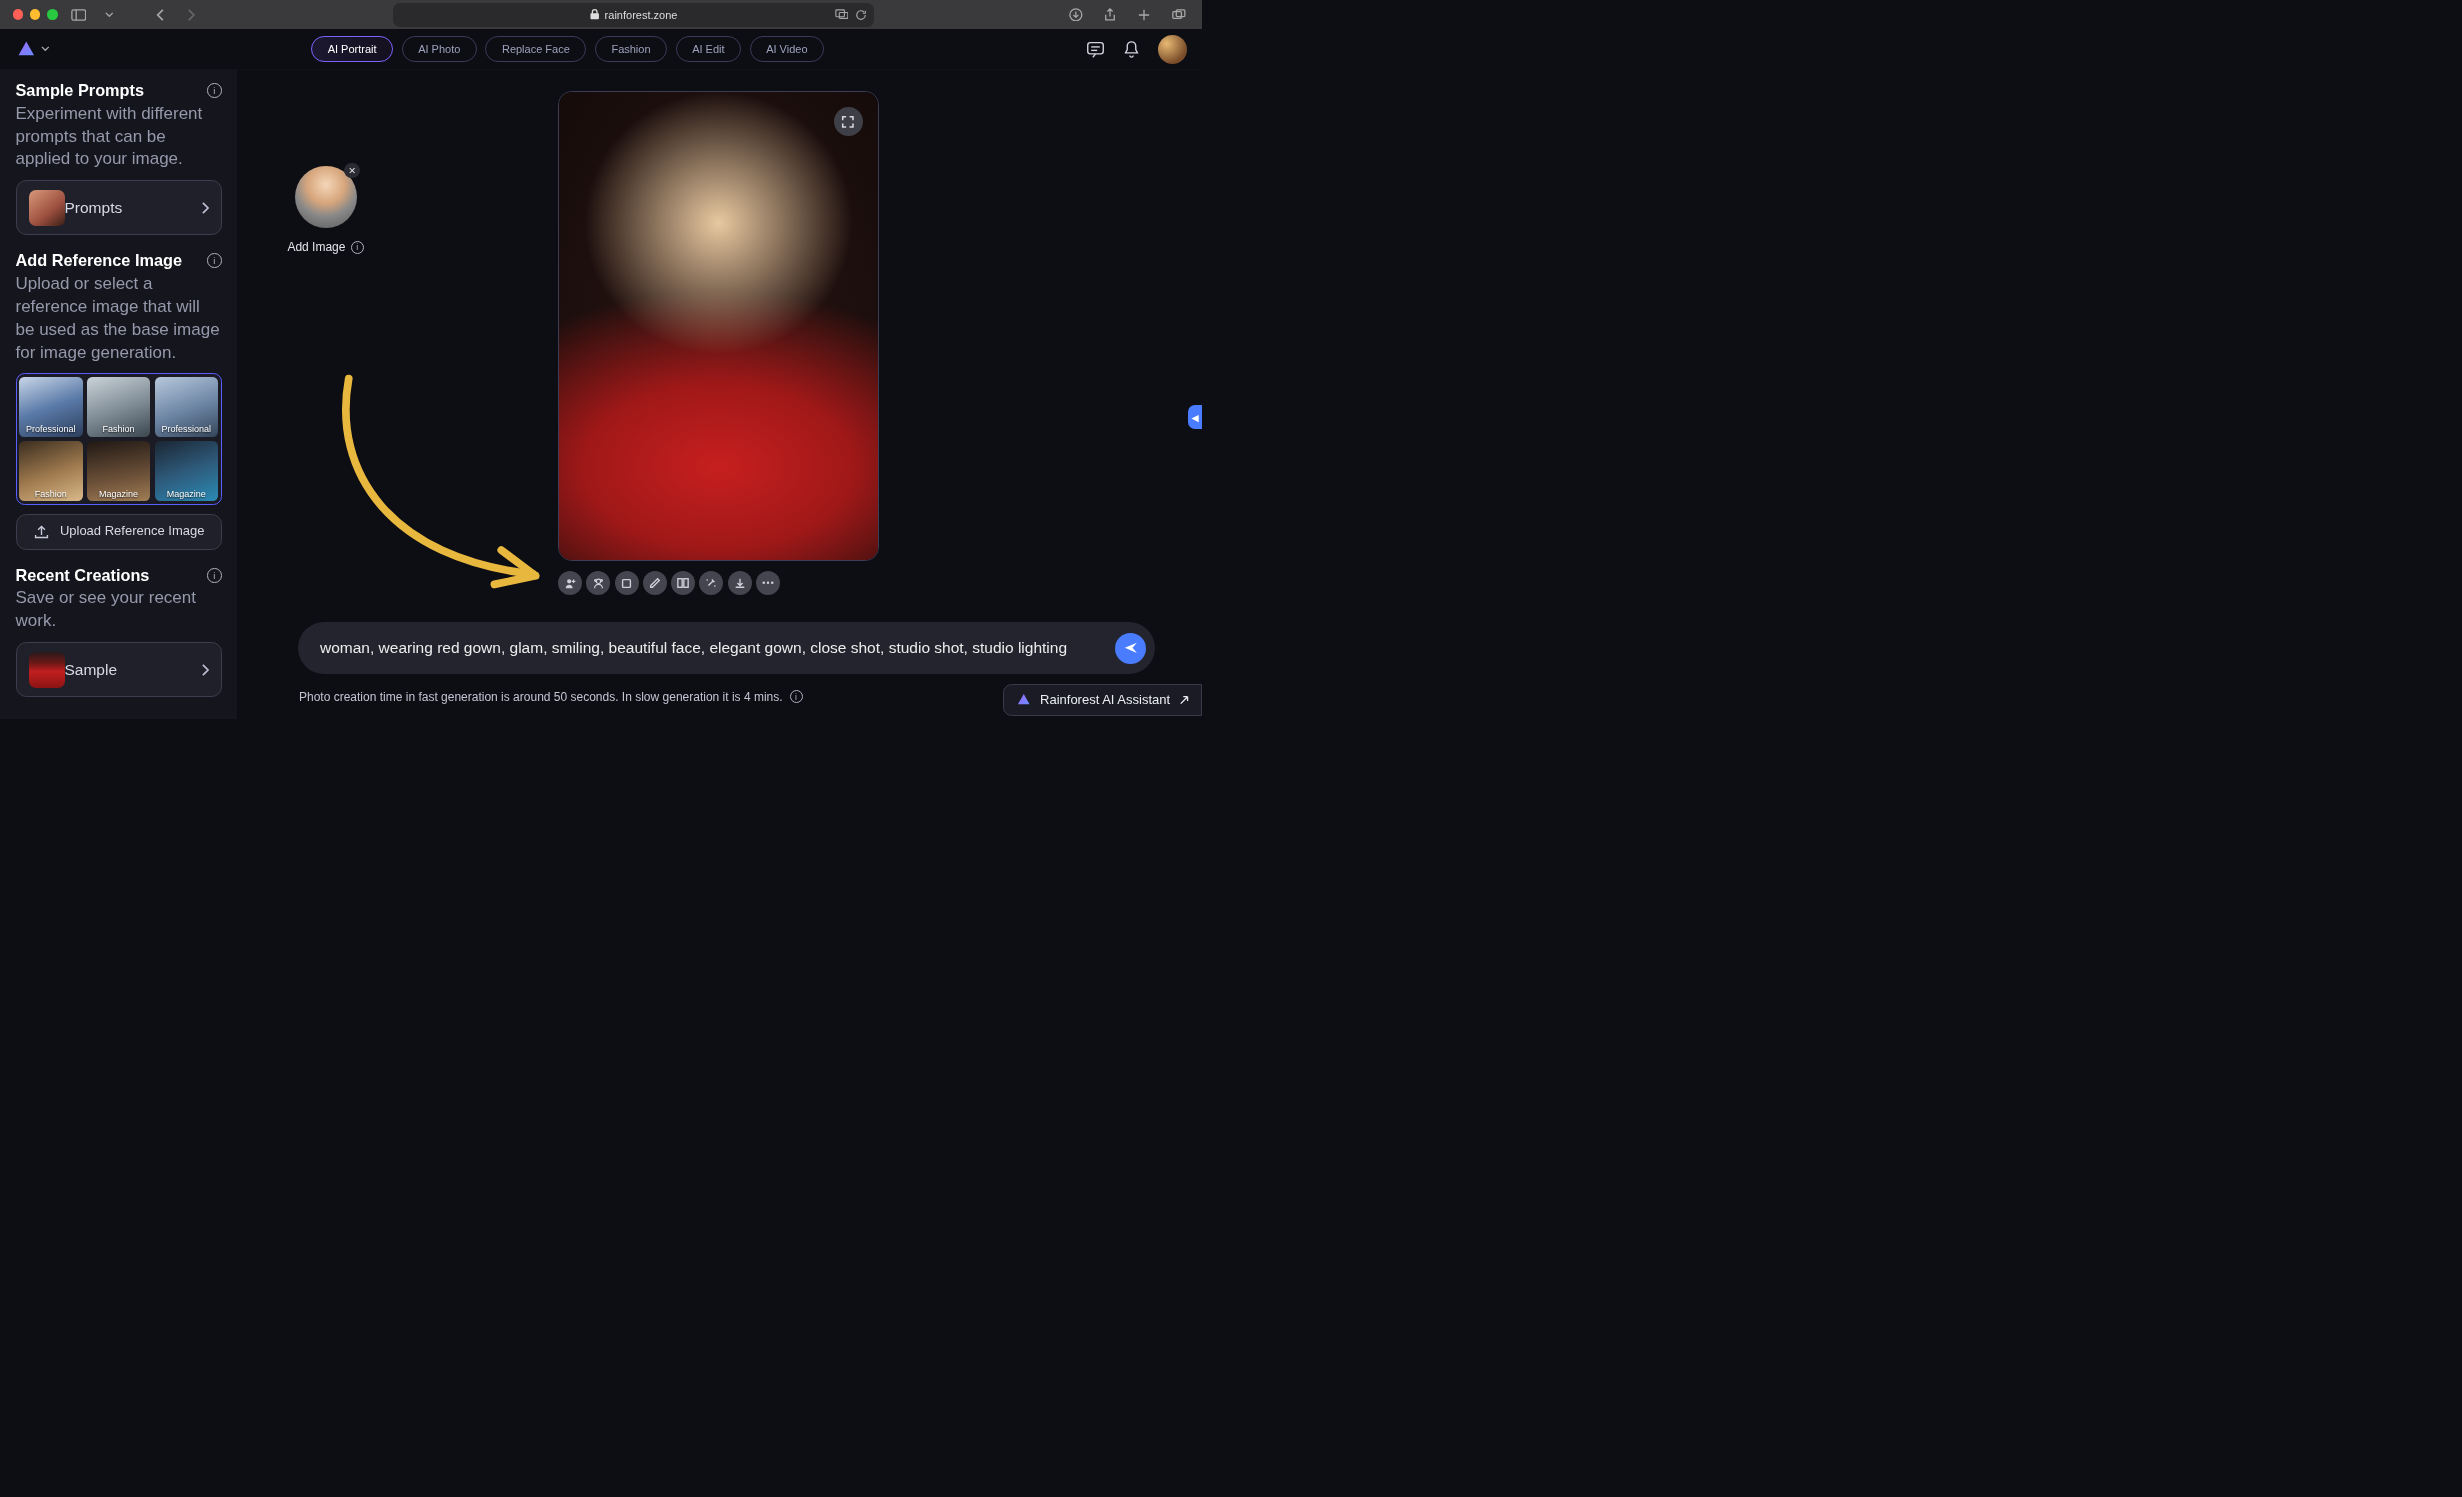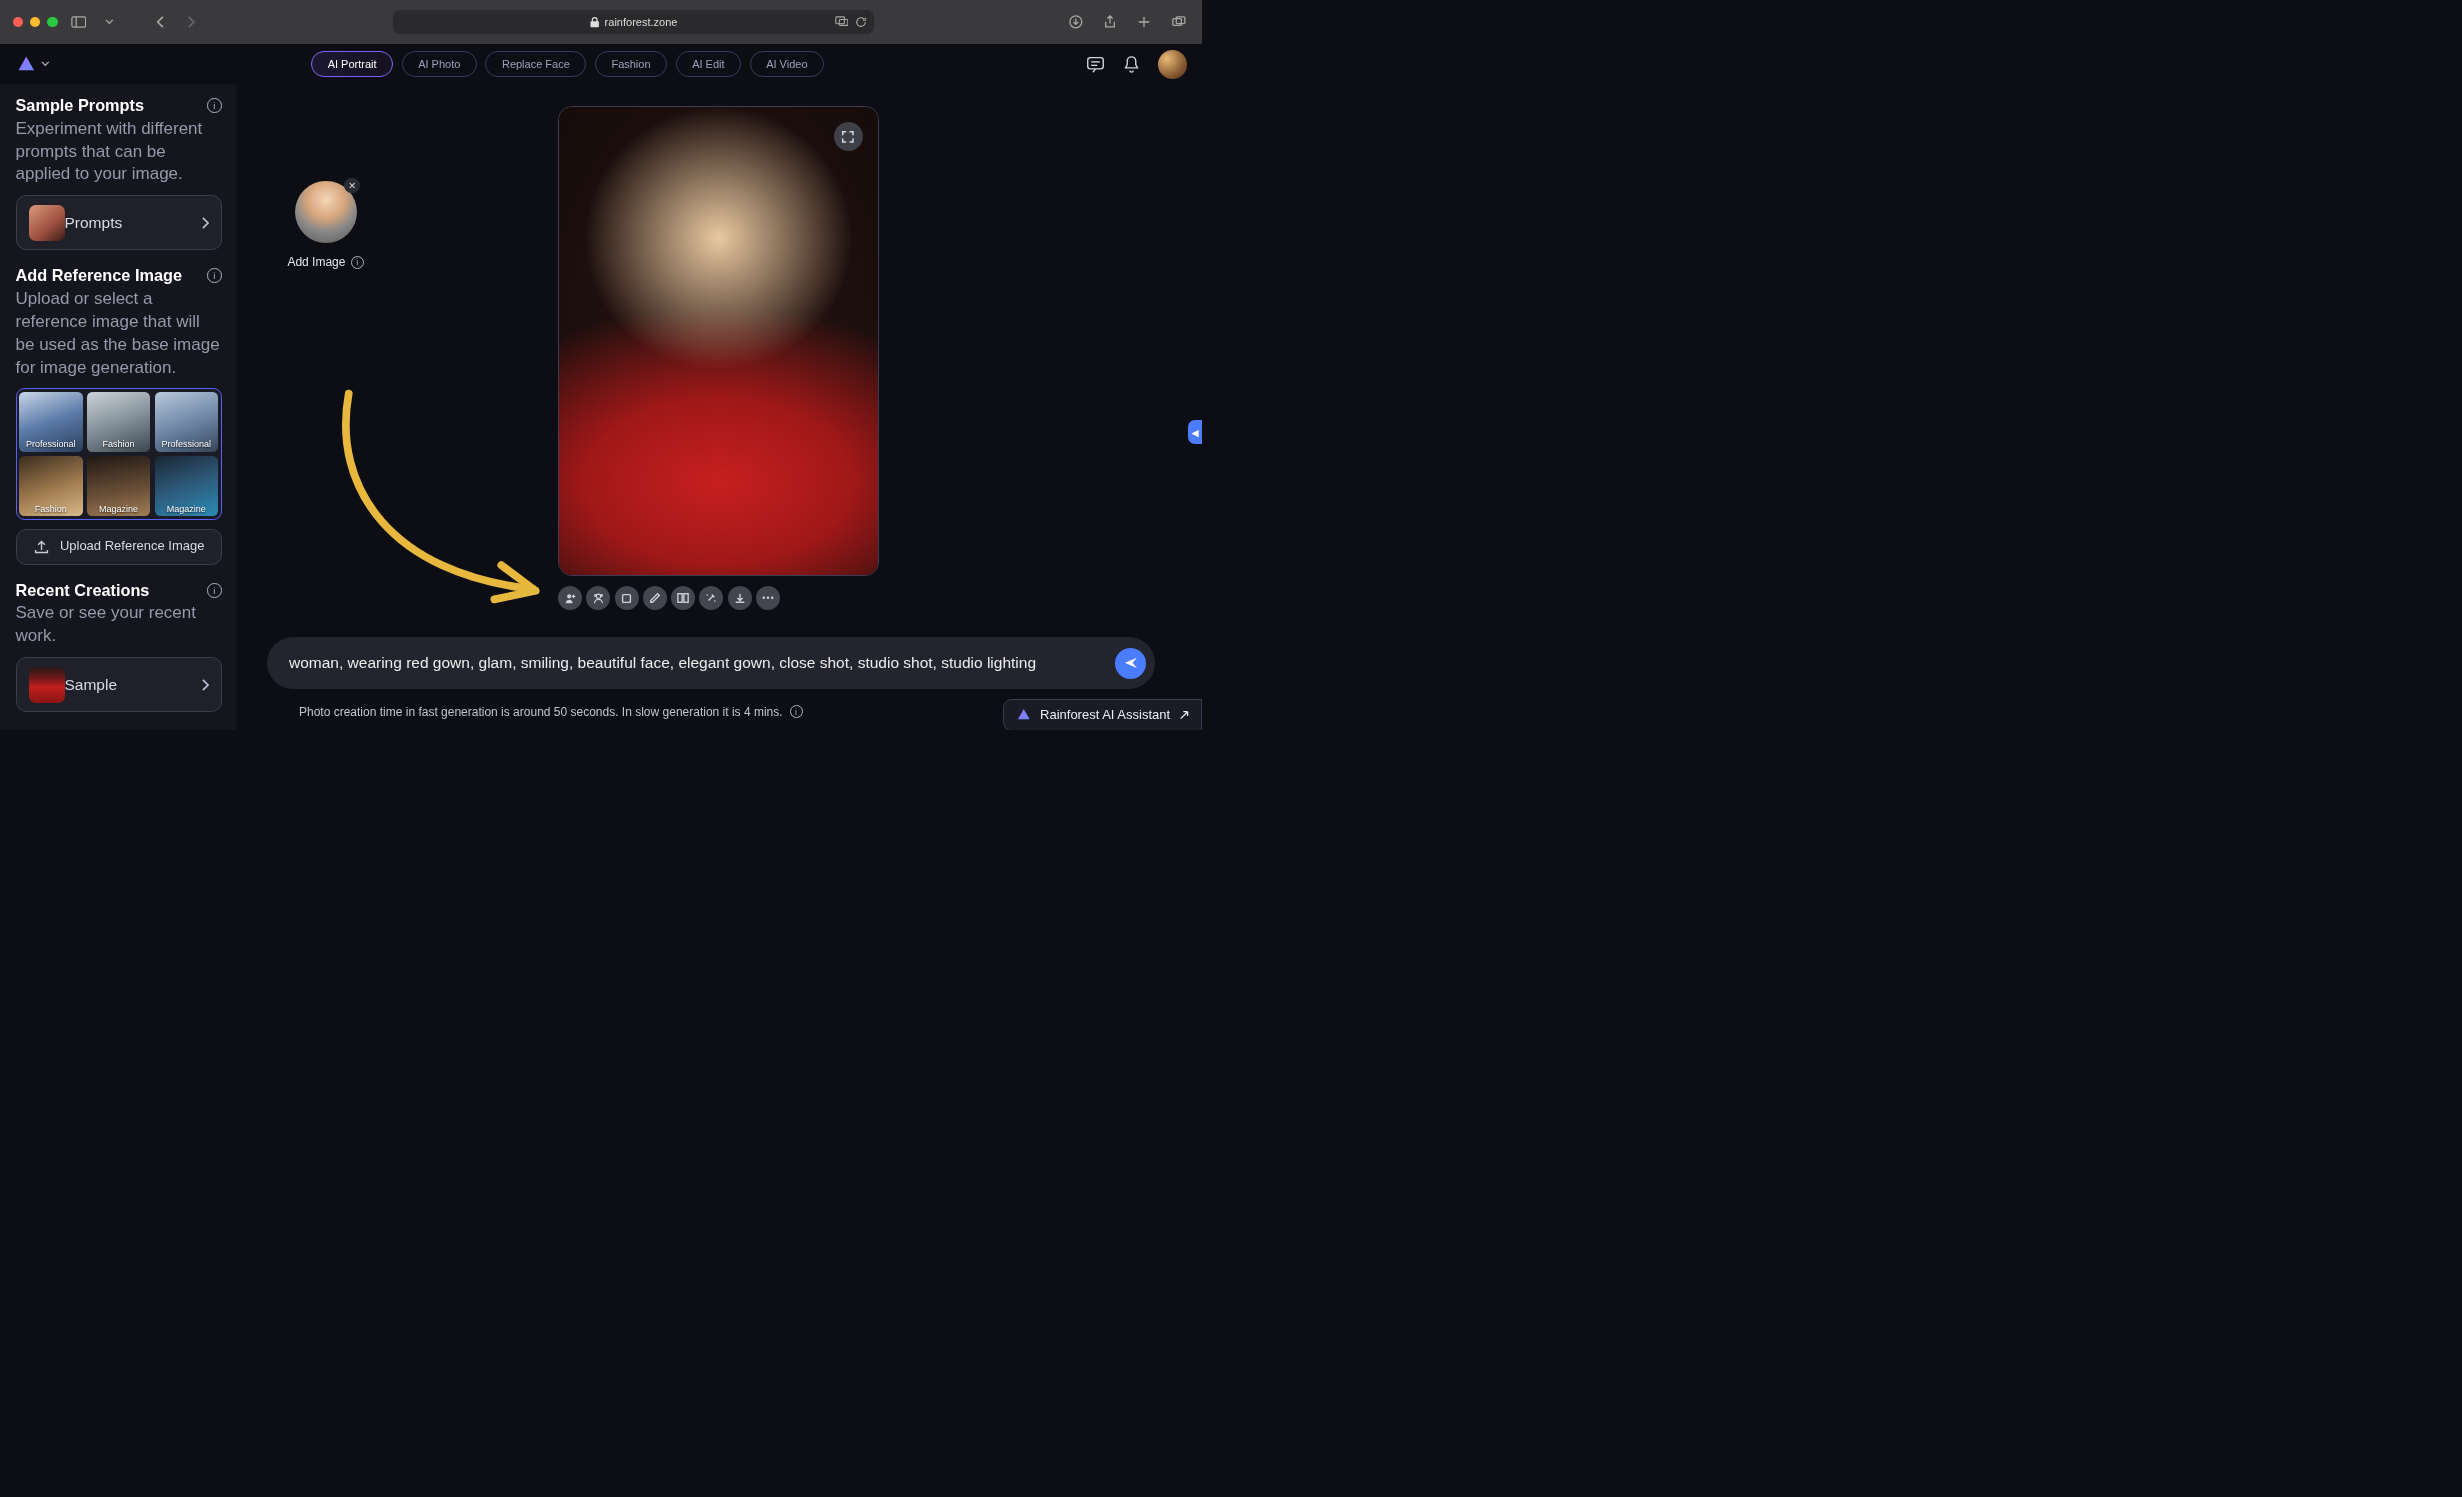--- a/index.html
+++ b/index.html
@@ -1,19 +1,19 @@
 <!DOCTYPE html>
 <html style="font-size:13.7px"><head>
 <meta charset="utf-8">
 <style>
 * { margin: 0; padding: 0; box-sizing: border-box; font-family: -apple-system, BlinkMacSystemFont, "Segoe UI", sans-serif; }
 body { background: #0d0d14; color: #e5e5ec; width: 1202px; height: 730px; overflow: hidden; }
 
 
-.browser-chrome { height: 44px; background: #3a3a3c; display: flex; align-items: center; padding: 0 13px; gap: 10.3px; }
+.browser-chrome { height: 29px; background: #3a3a3c; display: flex; align-items: center; padding: 0 13px; gap: 10.3px; }
 .traffic-lights { display: flex; gap: 6.9px; }
 .tl { width: 10.3px; height: 10.3px; border-radius: 50%; }
 .tl-close { background: #ff5f57; }
 .tl-min { background: #febc2e; }
 .tl-max { background: #28c840; }
 .chrome-icon { color: #a8a8a8; display: flex; align-items: center; justify-content: center; width: 20.6px; height: 20.6px; }
 .chrome-spacer { flex: 1; }
 .url-bar { background: #2a2a2c; height: 24px; border-radius: 6.9px; width: 481px; display: flex; align-items: center; justify-content: center; gap: 5.2px; color: #ddd; font-size: 11px; position: relative; }
 .url-bar .right-icons { position: absolute; right: 6.9px; display: flex; gap: 6.9px; color: #a8a8a8; }
 .chrome-right { display: flex; gap: 13.7px; }
@@ -74,21 +74,21 @@
   radial-gradient(ellipse 120% 50% at 50% 80%, #c71f1f 0%, #a01818 35%, rgba(120,14,14,0) 75%),
   radial-gradient(ellipse 80% 90% at 50% 55%, #2a1512 0%, #120a09 100%);
 }
 .expand-btn { position: absolute; top: 15.5px; right: 15.5px; width: 29px; height: 29px; border-radius: 50%; background: #3f3f47; display:flex; align-items:center; justify-content:center; color:#d8d8e0; cursor:pointer; }
 
 .action-row { position: absolute; left: 321px; top: 501px; display: flex; gap: 4.3px; }
 .act-btn { width: 24px; height: 24px; border-radius: 50%; background: #45454f; display:flex; align-items:center; justify-content:center; color:#cfd0da; cursor:pointer; }
 
 .arrow-svg { position: absolute; left: 86px; top: 300px; width: 240px; height: 223px; pointer-events:none; }
 
-.prompt-bar { position: absolute; left: 30px; right: 47px; bottom: 45px; height: 52px; background: #23242e; border-radius: 26px; display: flex; align-items: center; padding: 0 8.6px 0 22px; gap: 10.3px; }
+.prompt-bar { position: absolute; left: 61px; right: 47px; bottom: 45px; height: 52px; background: #23242e; border-radius: 26px; display: flex; align-items: center; padding: 0 8.6px 0 22px; gap: 10.3px; }
 .prompt-text { flex:1; font-size: 15.5px; color: #eceded; white-space: nowrap; overflow: hidden; }
 .send-btn { width: 31px; height: 31px; border-radius: 50%; background: #4a7cff; display:flex; align-items:center; justify-content:center; color:#fff; cursor:pointer; flex-shrink:0; }
 
 .gen-info { position: absolute; left: 62px; bottom: 15.5px; font-size: 12px; color: #c3c5d2; display:flex; align-items:center; gap:6.9px; }
 
 .assistant-chip { position: absolute; right: 0; bottom: 3.4px; background: #1a1b24; border: 0.9px solid #3a3b4a; border-radius: 8.6px 0 0 8.6px; padding: 6.9px 12px; display:flex; align-items:center; gap:8.6px; font-size:13px; color:#eceef6; cursor:pointer; }
 .assistant-chip .tri { width:15.5px; height:15.5px; }
 
 .side-pull { position: absolute; right: 0; top: 335px; width: 13.7px; height: 24px; background: #4a7cff; border-radius: 6.9px 0 0 6.9px; display:flex; align-items:center; justify-content:center; color:#fff; cursor:pointer; font-size:9.4px; }
 

